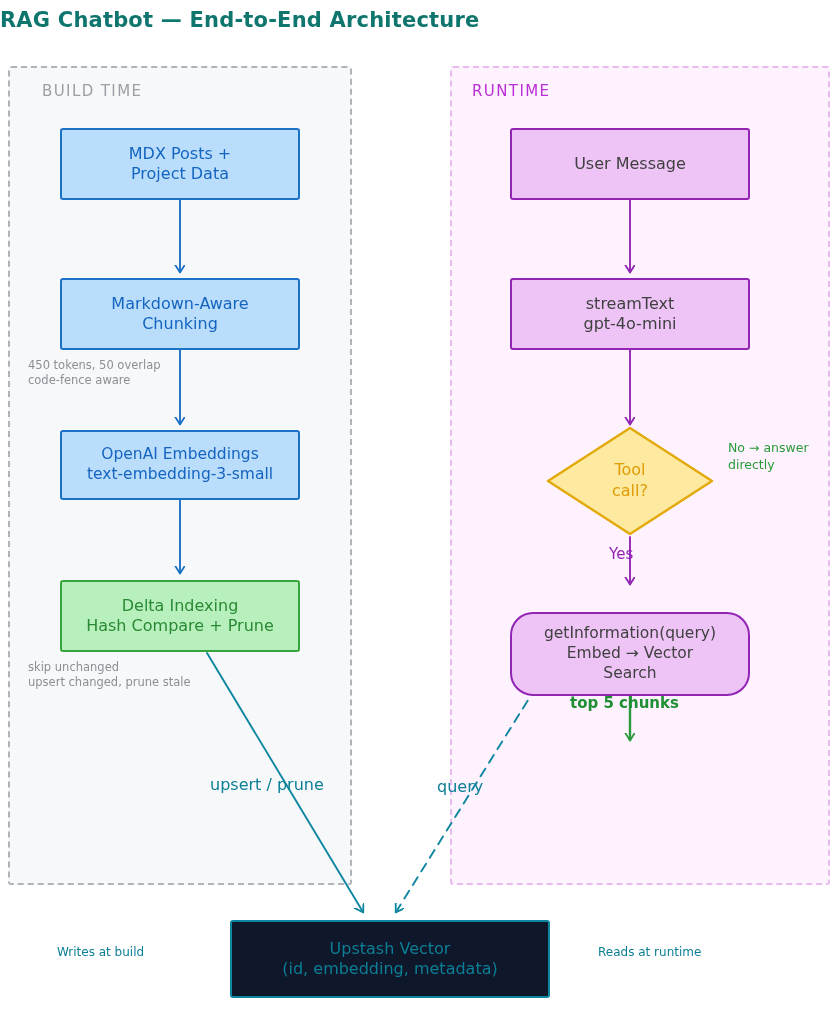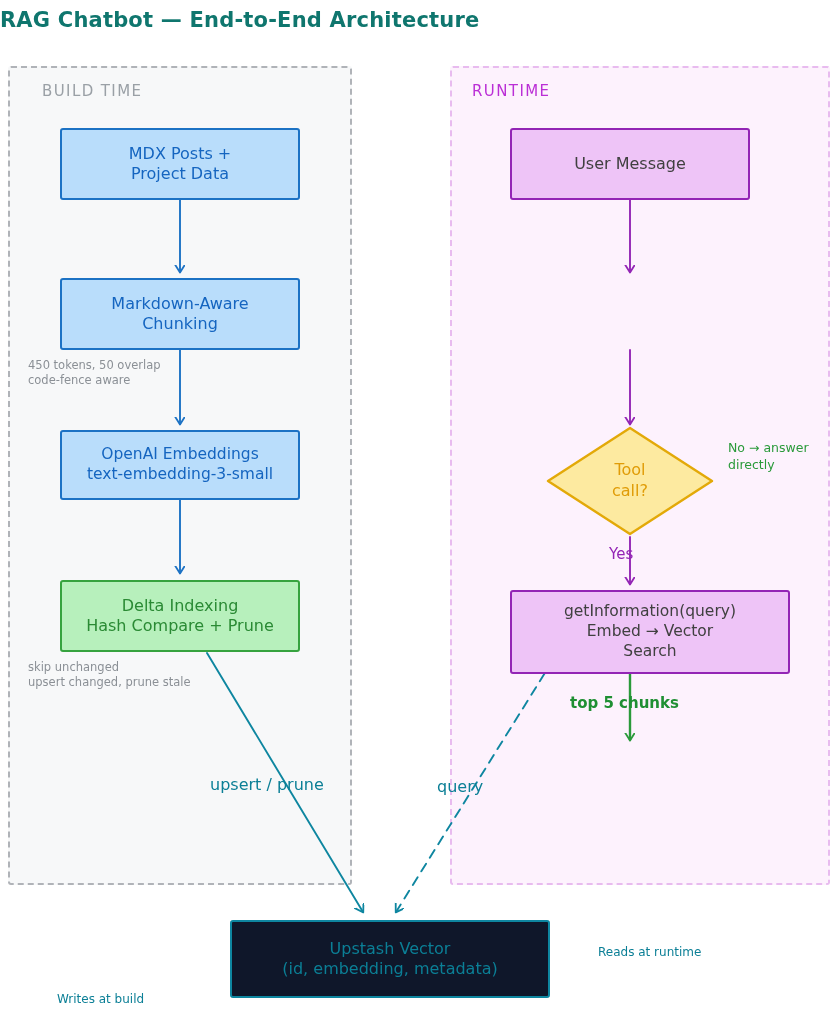--- a/index.html
+++ b/index.html
@@ -128,43 +128,45 @@
   <div class="node n-green" style="left:60px;top:580px;width:240px;height:72px;">Delta Indexing
 Hash Compare + Prune</div>
 
   <div class="elabel el-gray" style="left:28px;top:660px;">skip unchanged
 upsert changed, prune stale</div>
 
   <div class="elabel el-teal" style="left:210px;top:774px;">upsert / prune</div>
 
   <div class="node n-purple" style="left:510px;top:128px;width:240px;height:72px;">User Message</div>
 
+  <div class="node n-purple" style="left:510px;top:278px;width:240px;height:72px;">streamText
+gpt-4o-mini</div>
 
   <div class="diamond-wrap" style="left:545px;top:425px;width:170px;height:112px;">
     <svg class="diamond-shape" viewBox="0 0 170 112" preserveAspectRatio="none">
       <polygon points="85,3 167,56 85,109 3,56" fill="#fdeaa0" stroke="#e3a908" stroke-width="2.4" stroke-linejoin="round"></polygon>
     </svg>
     <div class="diamond-text">Tool
 call?</div>
   </div>
 
   <div class="elabel el-green" style="left:728px;top:440px;">No → answer
 directly</div>
 
   <div class="elabel el-purple" style="left:609px;top:545px;">Yes</div>
 
-  <div class="node n-purple" style="left:510px;top:590px;width:280px;height:84px;font-size:15.5px;">getInformation(query)
+  <div class="node n-purple" style="left:510px;top:612px;width:240px;height:84px;font-size:15.5px;border-radius:23px;">getInformation(query)
 Embed → Vector
 Search</div>
 
   <div class="elabel el-green-b" style="left:570px;top:694px;">top 5 chunks</div>
 
 
   <div class="elabel el-teal" style="left:437px;top:776px;">query</div>
 
   <div class="node n-teal" style="left:230px;top:920px;width:320px;height:78px;">Upstash Vector
 (id, embedding, metadata)</div>
 
-  <div class="elabel el-teal-s" style="left:57px;top:992px;text-align:center;">Writes at build</div>
+  <div class="elabel el-teal-s" style="left:57px;top:945px;text-align:center;">Writes at build</div>
 
   <div class="elabel el-teal-s" style="left:598px;top:945px;">Reads at runtime</div>
 
 </div>
 
 </body></html>

